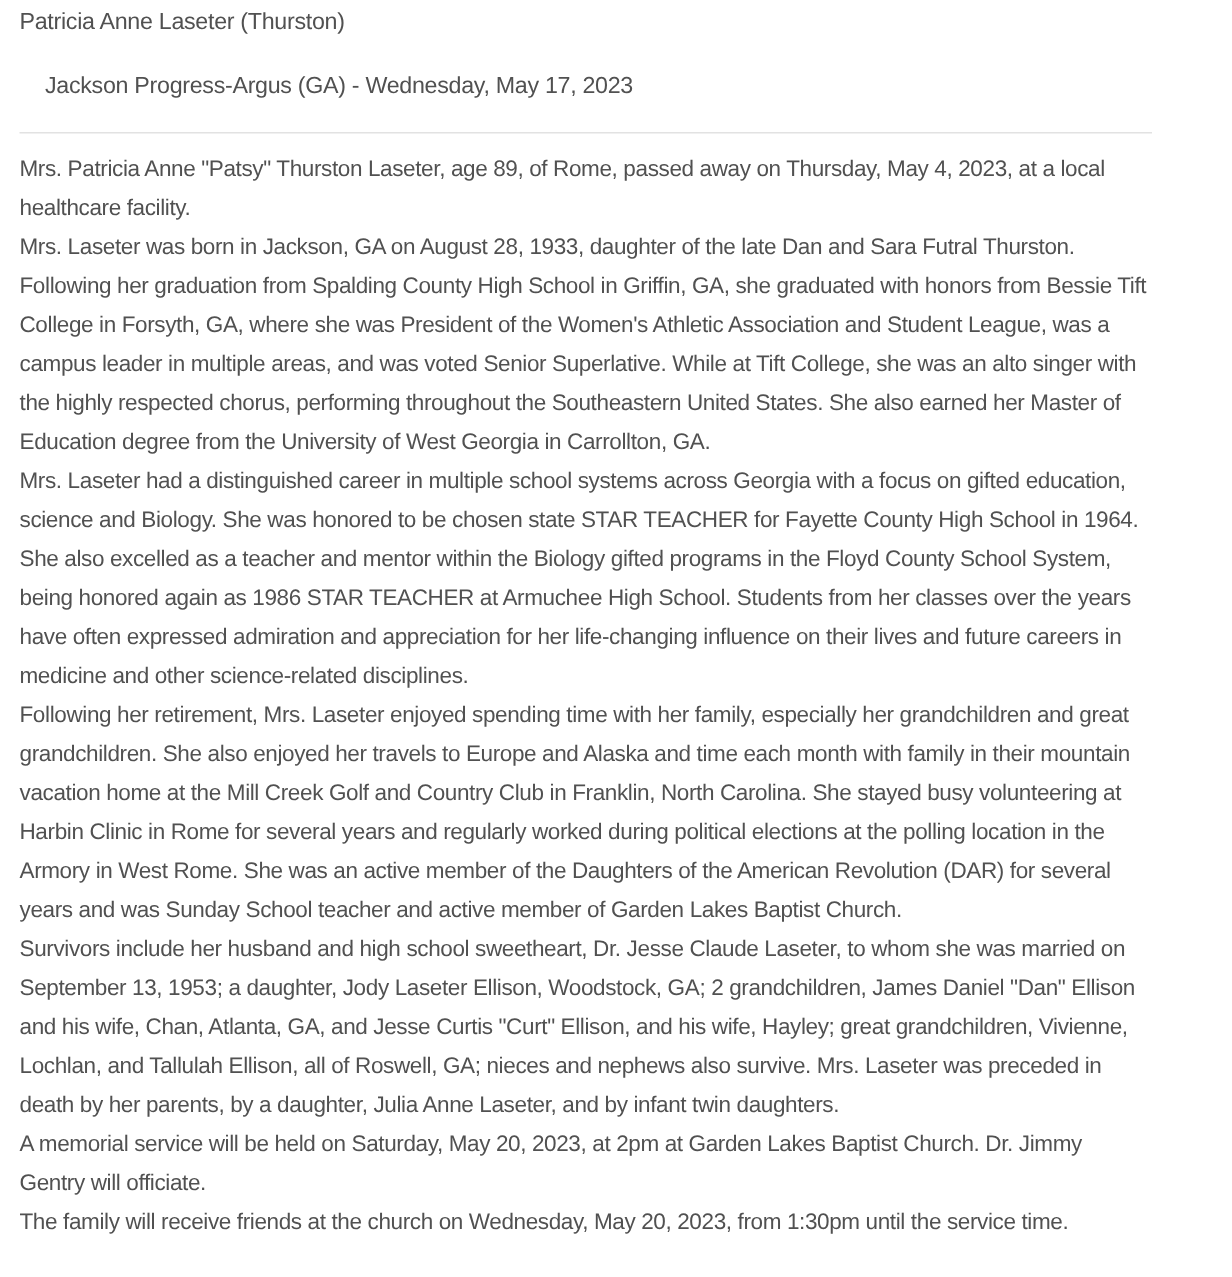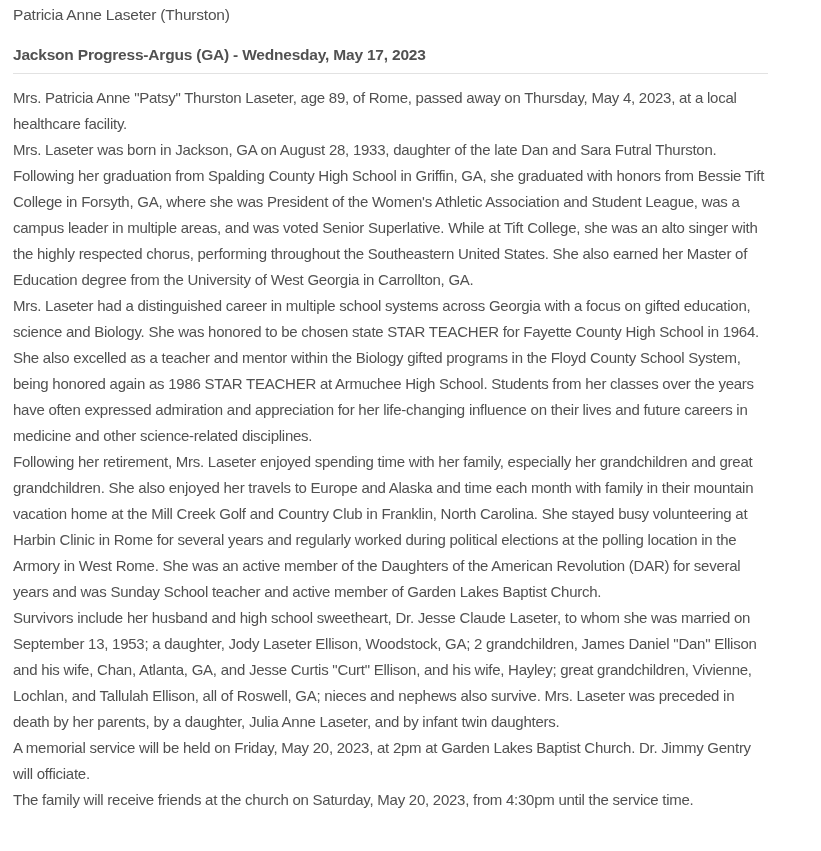--- a/index.html
+++ b/index.html
@@ -23,22 +23,21 @@
     font-size: 15.5px;
     line-height: 26px;
     font-weight: 400;
     letter-spacing: -0.2px;
     margin: 0;
   }
   .title-line {
     margin: 0 0 14px 0;
   }
   .source-line {
-    margin: 0;
-    font-weight: bold;
+    margin: 17px;
   }
   hr.divider {
     border: none;
     border-top: 1px solid #e2e2e2;
     margin: 5px 0 11px 0;
   }
   .body-text p {
     font-size: 15px;
     line-height: 26px;
     letter-spacing: -0.25px;
@@ -56,17 +55,17 @@
   <p class="meta-line source-line">Jackson Progress-Argus (GA) - Wednesday, May 17, 2023</p>
 
   <hr class="divider">
 
   <div class="body-text">
     <p>Mrs. Patricia Anne "Patsy" Thurston Laseter, age 89, of Rome, passed away on Thursday, May 4, 2023, at a local healthcare facility.</p>
     <p>Mrs. Laseter was born in Jackson, GA on August 28, 1933, daughter of the late Dan and Sara Futral Thurston. Following her graduation from Spalding County High School in Griffin, GA, she graduated with honors from Bessie Tift College in Forsyth, GA, where she was President of the Women's Athletic Association and Student League, was a campus leader in multiple areas, and was voted Senior Superlative. While at Tift College, she was an alto singer with the highly respected chorus, performing throughout the Southeastern United States. She also earned her Master of Education degree from the University of West Georgia in Carrollton, GA.</p>
     <p>Mrs. Laseter had a distinguished career in multiple school systems across Georgia with a focus on gifted education, science and Biology. She was honored to be chosen state STAR TEACHER for Fayette County High School in 1964. She also excelled as a teacher and mentor within the Biology gifted programs in the Floyd County School System, being honored again as 1986 STAR TEACHER at Armuchee High School. Students from her classes over the years have often expressed admiration and appreciation for her life-changing influence on their lives and future careers in medicine and other science-related disciplines.</p>
     <p>Following her retirement, Mrs. Laseter enjoyed spending time with her family, especially her grandchildren and great grandchildren. She also enjoyed her travels to Europe and Alaska and time each month with family in their mountain vacation home at the Mill Creek Golf and Country Club in Franklin, North Carolina. She stayed busy volunteering at Harbin Clinic in Rome for several years and regularly worked during political elections at the polling location in the Armory in West Rome. She was an active member of the Daughters of the American Revolution (DAR) for several years and was Sunday School teacher and active member of Garden Lakes Baptist Church.</p>
     <p>Survivors include her husband and high school sweetheart, Dr. Jesse Claude Laseter, to whom she was married on September 13, 1953; a daughter, Jody Laseter Ellison, Woodstock, GA; 2 grandchildren, James Daniel "Dan" Ellison and his wife, Chan, Atlanta, GA, and Jesse Curtis "Curt" Ellison, and his wife, Hayley; great grandchildren, Vivienne, Lochlan, and Tallulah Ellison, all of Roswell, GA; nieces and nephews also survive. Mrs. Laseter was preceded in death by her parents, by a daughter, Julia Anne Laseter, and by infant twin daughters.</p>
-    <p>A memorial service will be held on Friday, May 20, 2023, at 2pm at Garden Lakes Baptist Church. Dr. Jimmy Gentry will officiate.</p>
-    <p>The family will receive friends at the church on Saturday, May 20, 2023, from 4:30pm until the service time.</p>
+    <p>A memorial service will be held on Saturday, May 20, 2023, at 2pm at Garden Lakes Baptist Church. Dr. Jimmy Gentry will officiate.</p>
+    <p>The family will receive friends at the church on Wednesday, May 20, 2023, from 1:30pm until the service time.</p>
   </div>
 
 </div>
 
 </body></html>

